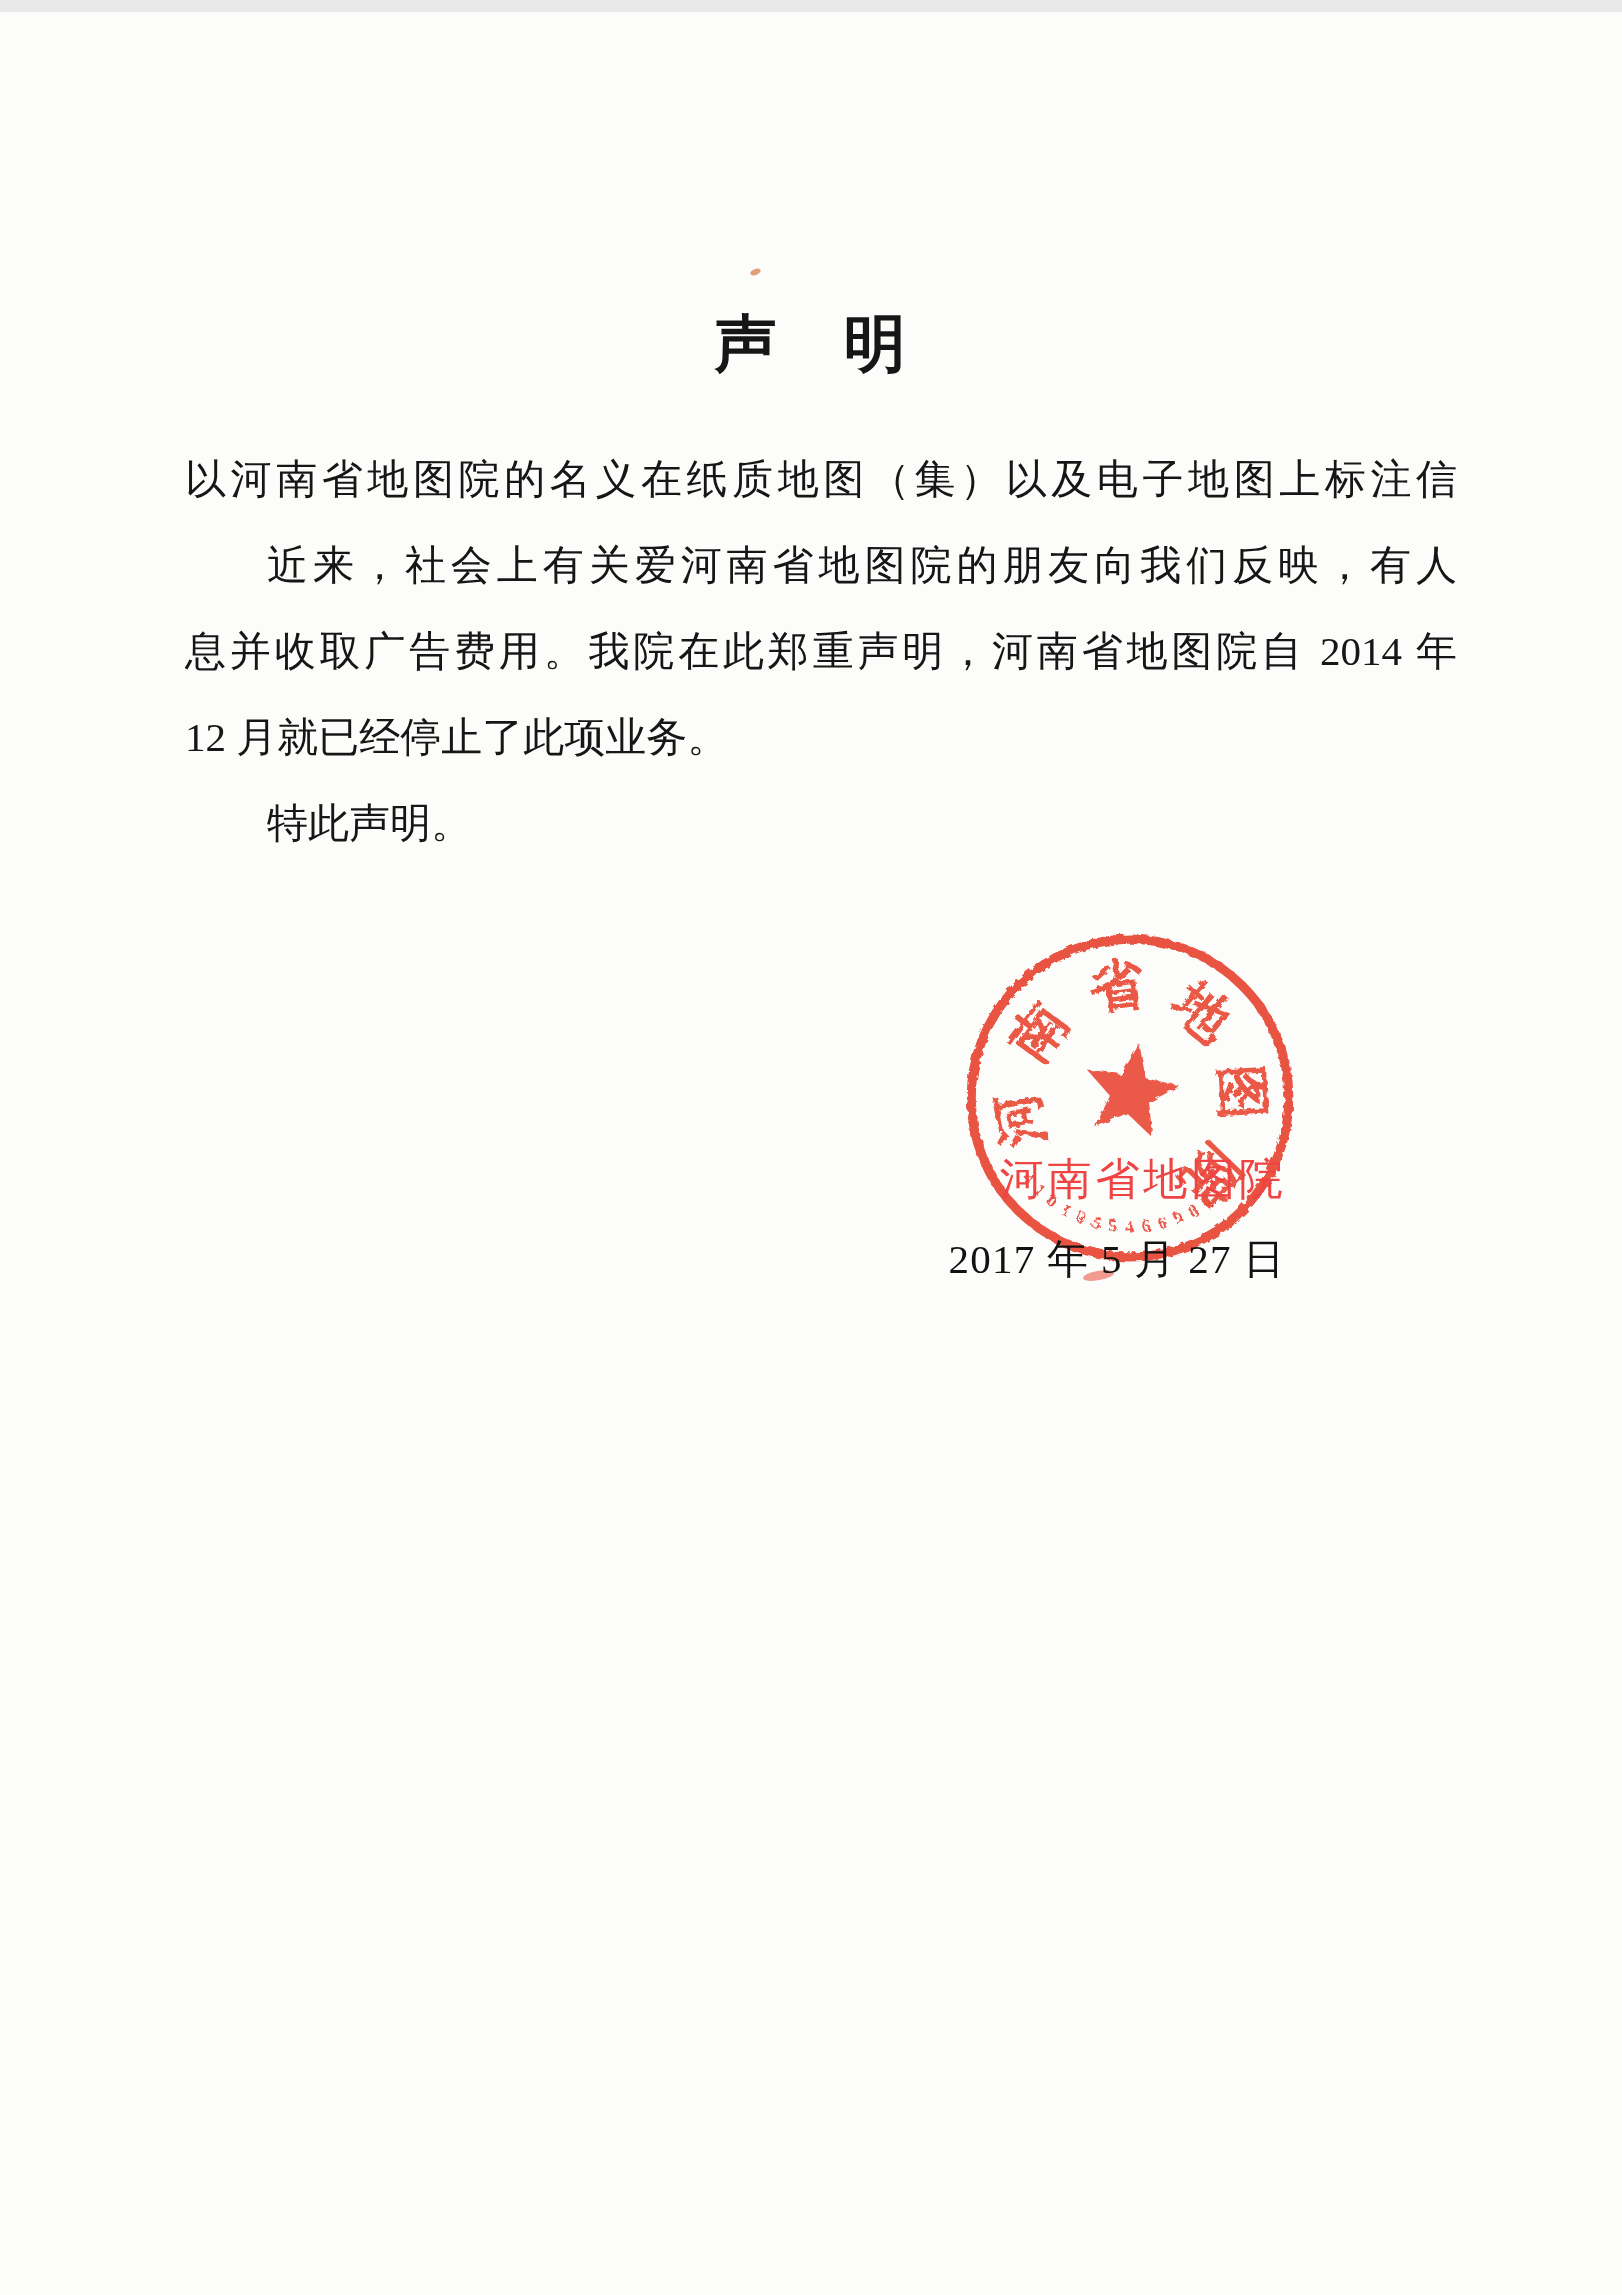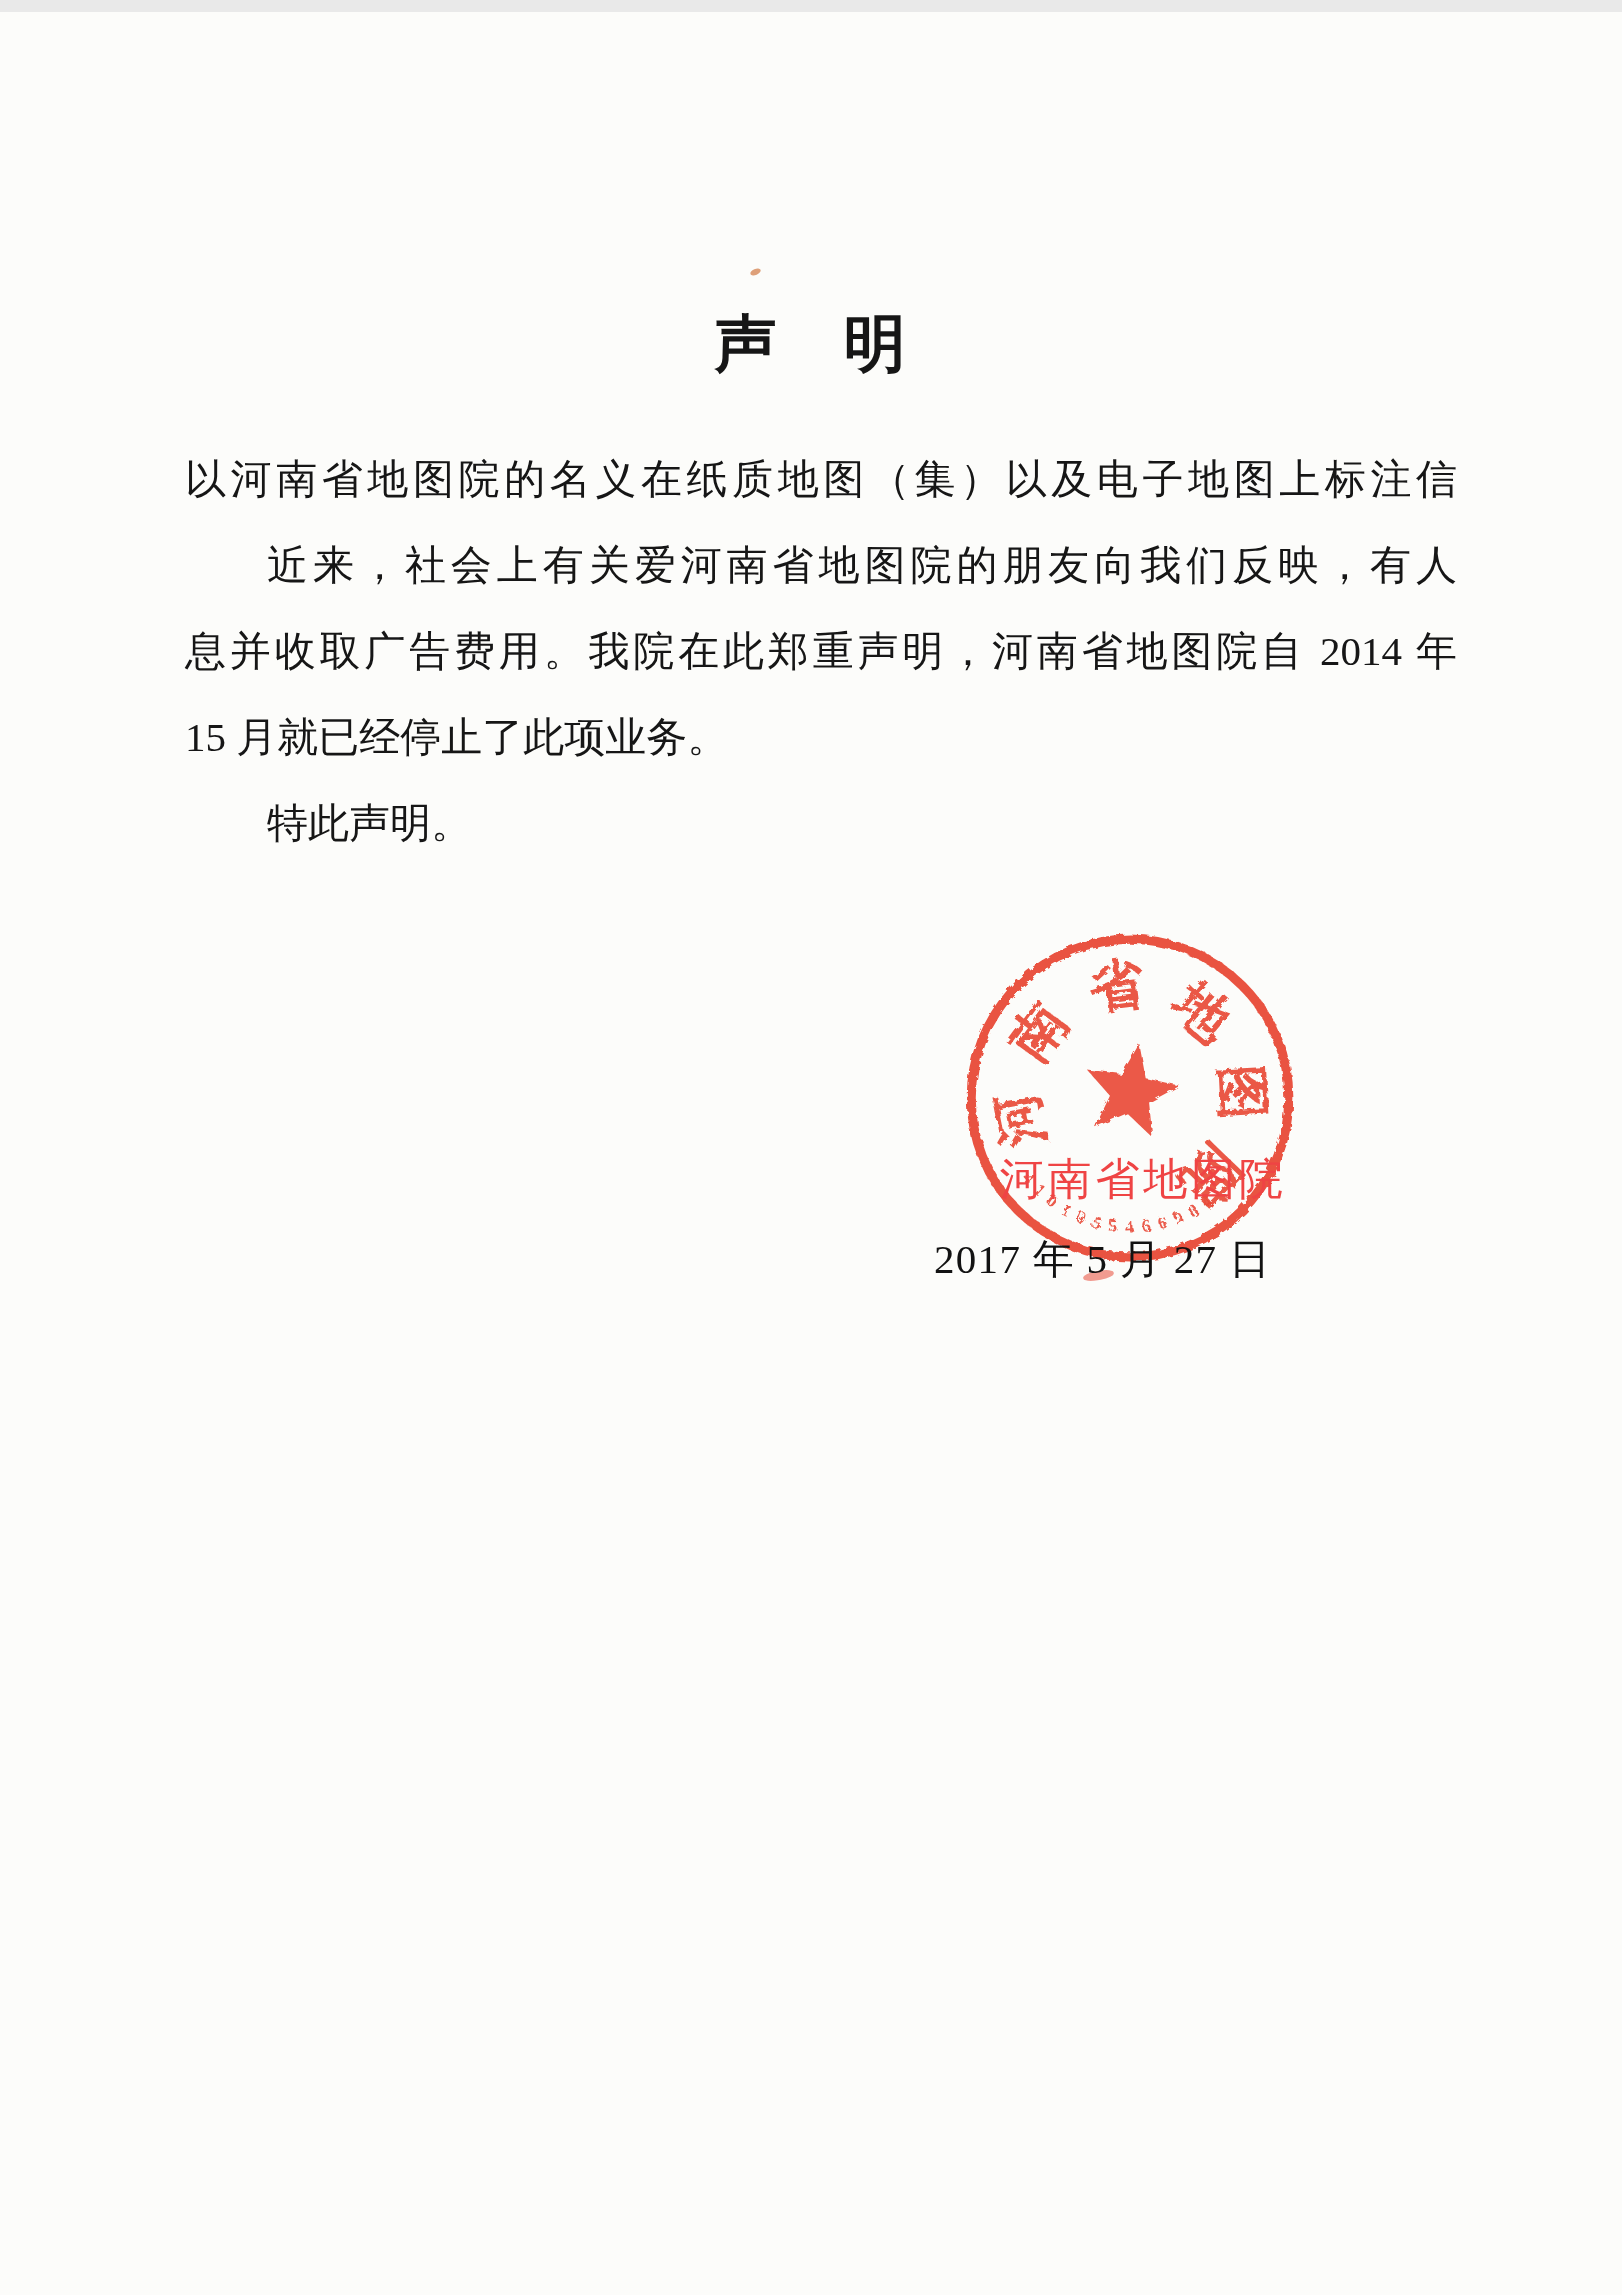--- a/index.html
+++ b/index.html
@@ -44,21 +44,21 @@
     left:921px;top:1143px;width:366px;
     text-align:right;
     font-size:44px;line-height:1.15;
     letter-spacing:3.9px;
     color:#ef4444;
     z-index:3;
   }
   .sign-date{
     position:absolute;
     left:934px;top:1224px;width:366px;
-    text-align:left;
+    text-align:center;
     font-size:41px;line-height:1.15;
     letter-spacing:1.3px;
     color:#121212;
     z-index:3;
   }
   .seal{
     position:absolute;
     left:947px;top:903px;
     width:366px;height:366px;
     color:var(--stamp-red);
@@ -91,21 +91,21 @@
 <body>
 
 <div class="page">
 
   <h1 class="doc-title">声　明</h1>
 
   <div class="body-text">
     <div class="line just">以河南省地图院的名义在纸质地图（集）以及电子地图上标注信</div>
     <div class="line just indent">近来，社会上有关爱河南省地图院的朋友向我们反映，有人</div>
     <div class="line just">息并收取广告费用。我院在此郑重声明，河南省地图院自 2014 年</div>
-    <div class="line">15 月就已经停止了此项业务。</div>
+    <div class="line">12 月就已经停止了此项业务。</div>
     <div class="line indent">特此声明。</div>
   </div>
 
   <svg class="seal" viewBox="-280 -280 560 560" xmlns="http://www.w3.org/2000/svg">
     <defs>
       <filter id="inkrough" x="-15%" y="-15%" width="130%" height="130%">
         <feTurbulence type="fractalNoise" baseFrequency="0.11" numOctaves="2" seed="7" result="n"></feTurbulence>
         <feDisplacementMap in="SourceGraphic" in2="n" scale="8"></feDisplacementMap>
       </filter>
     </defs>

